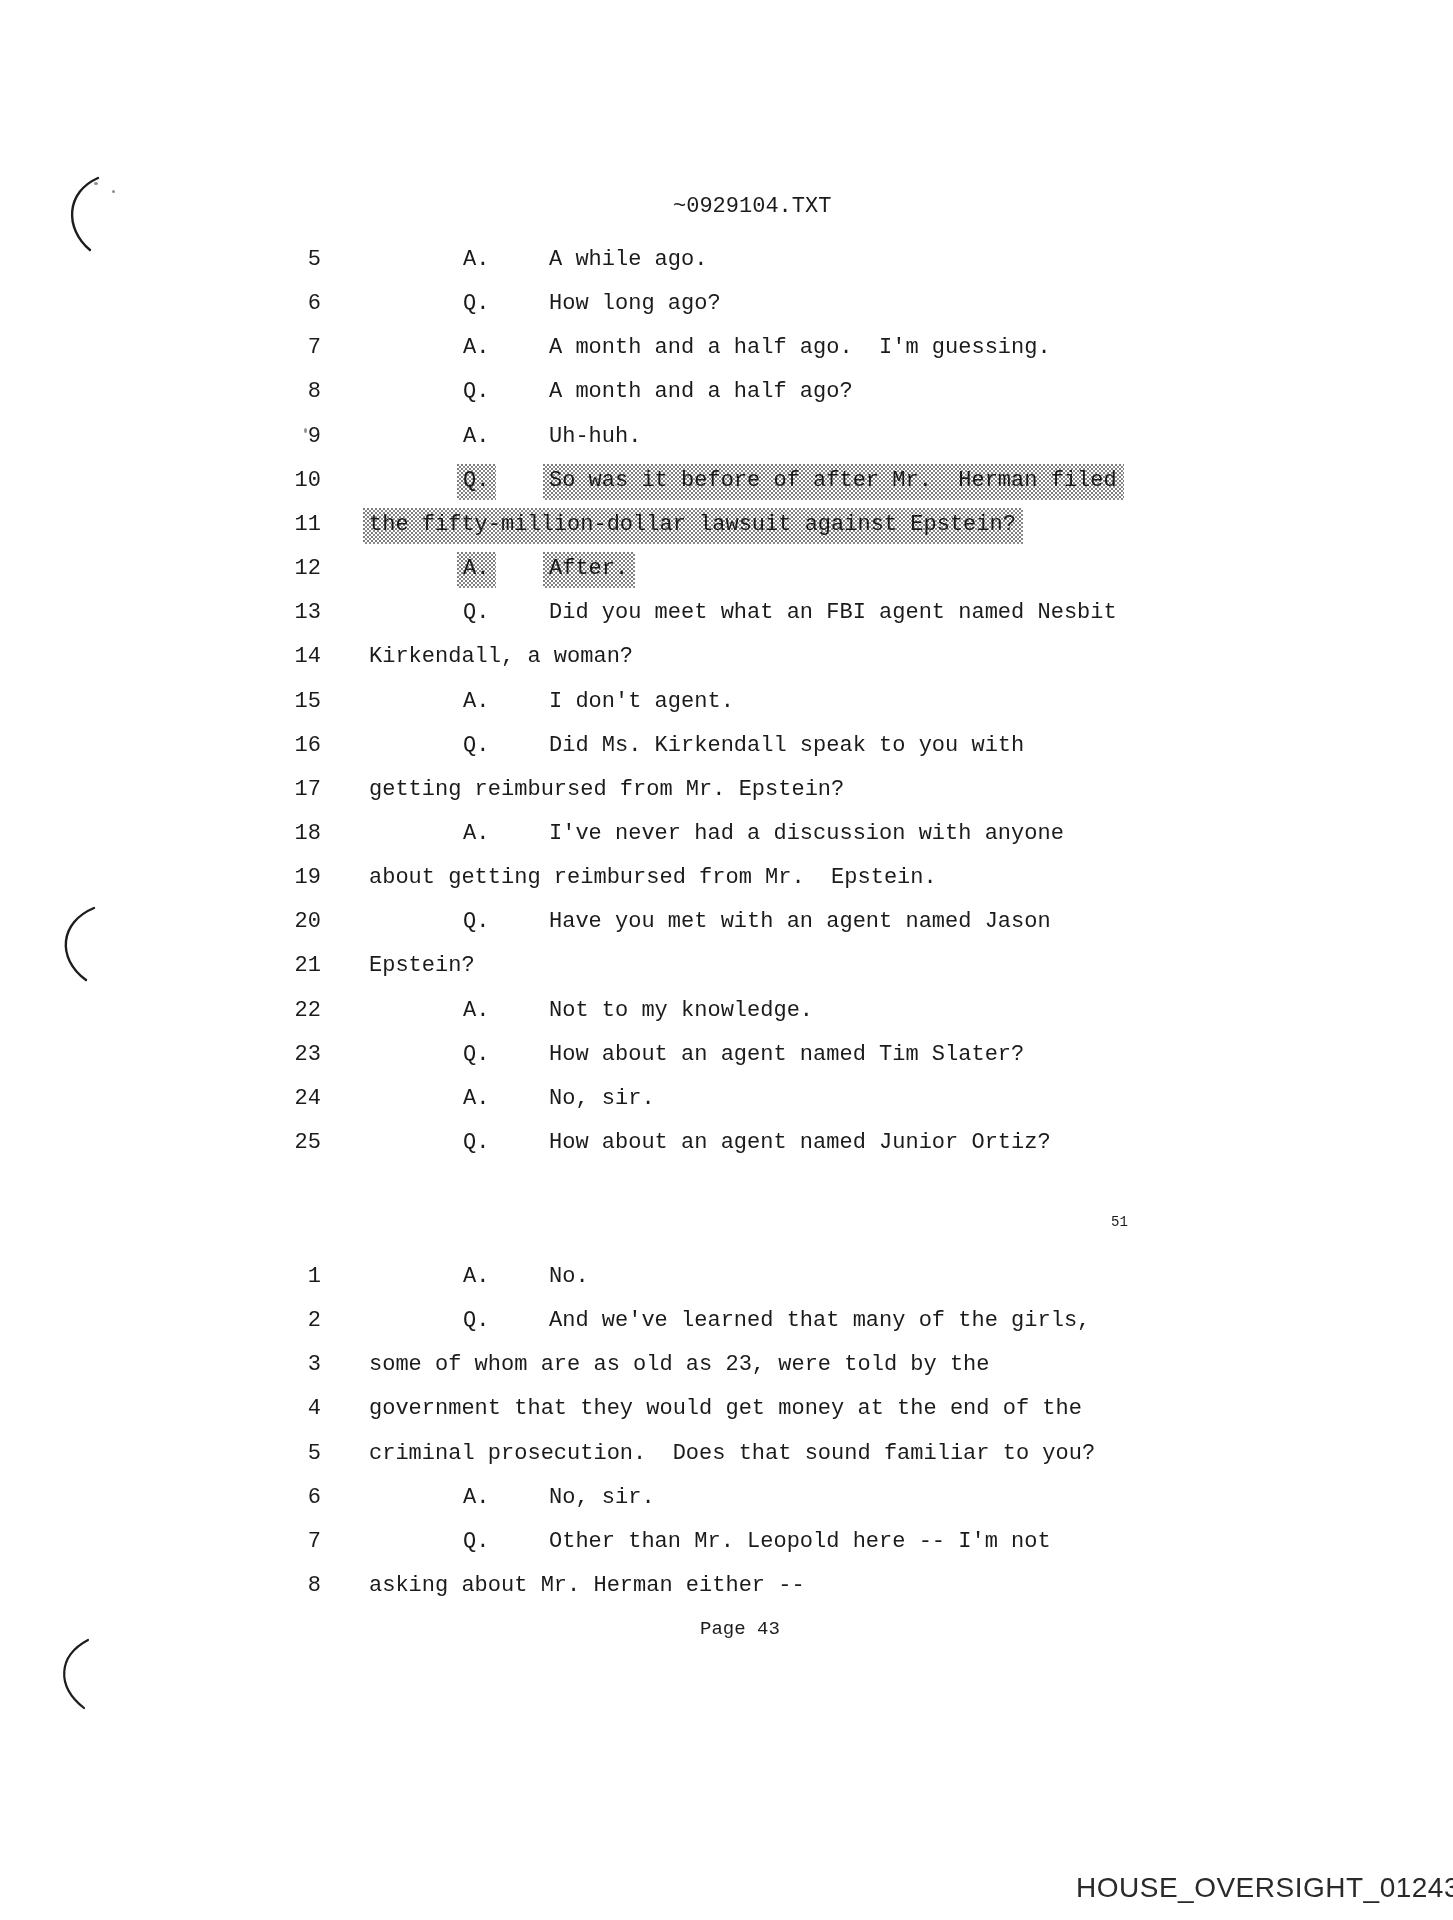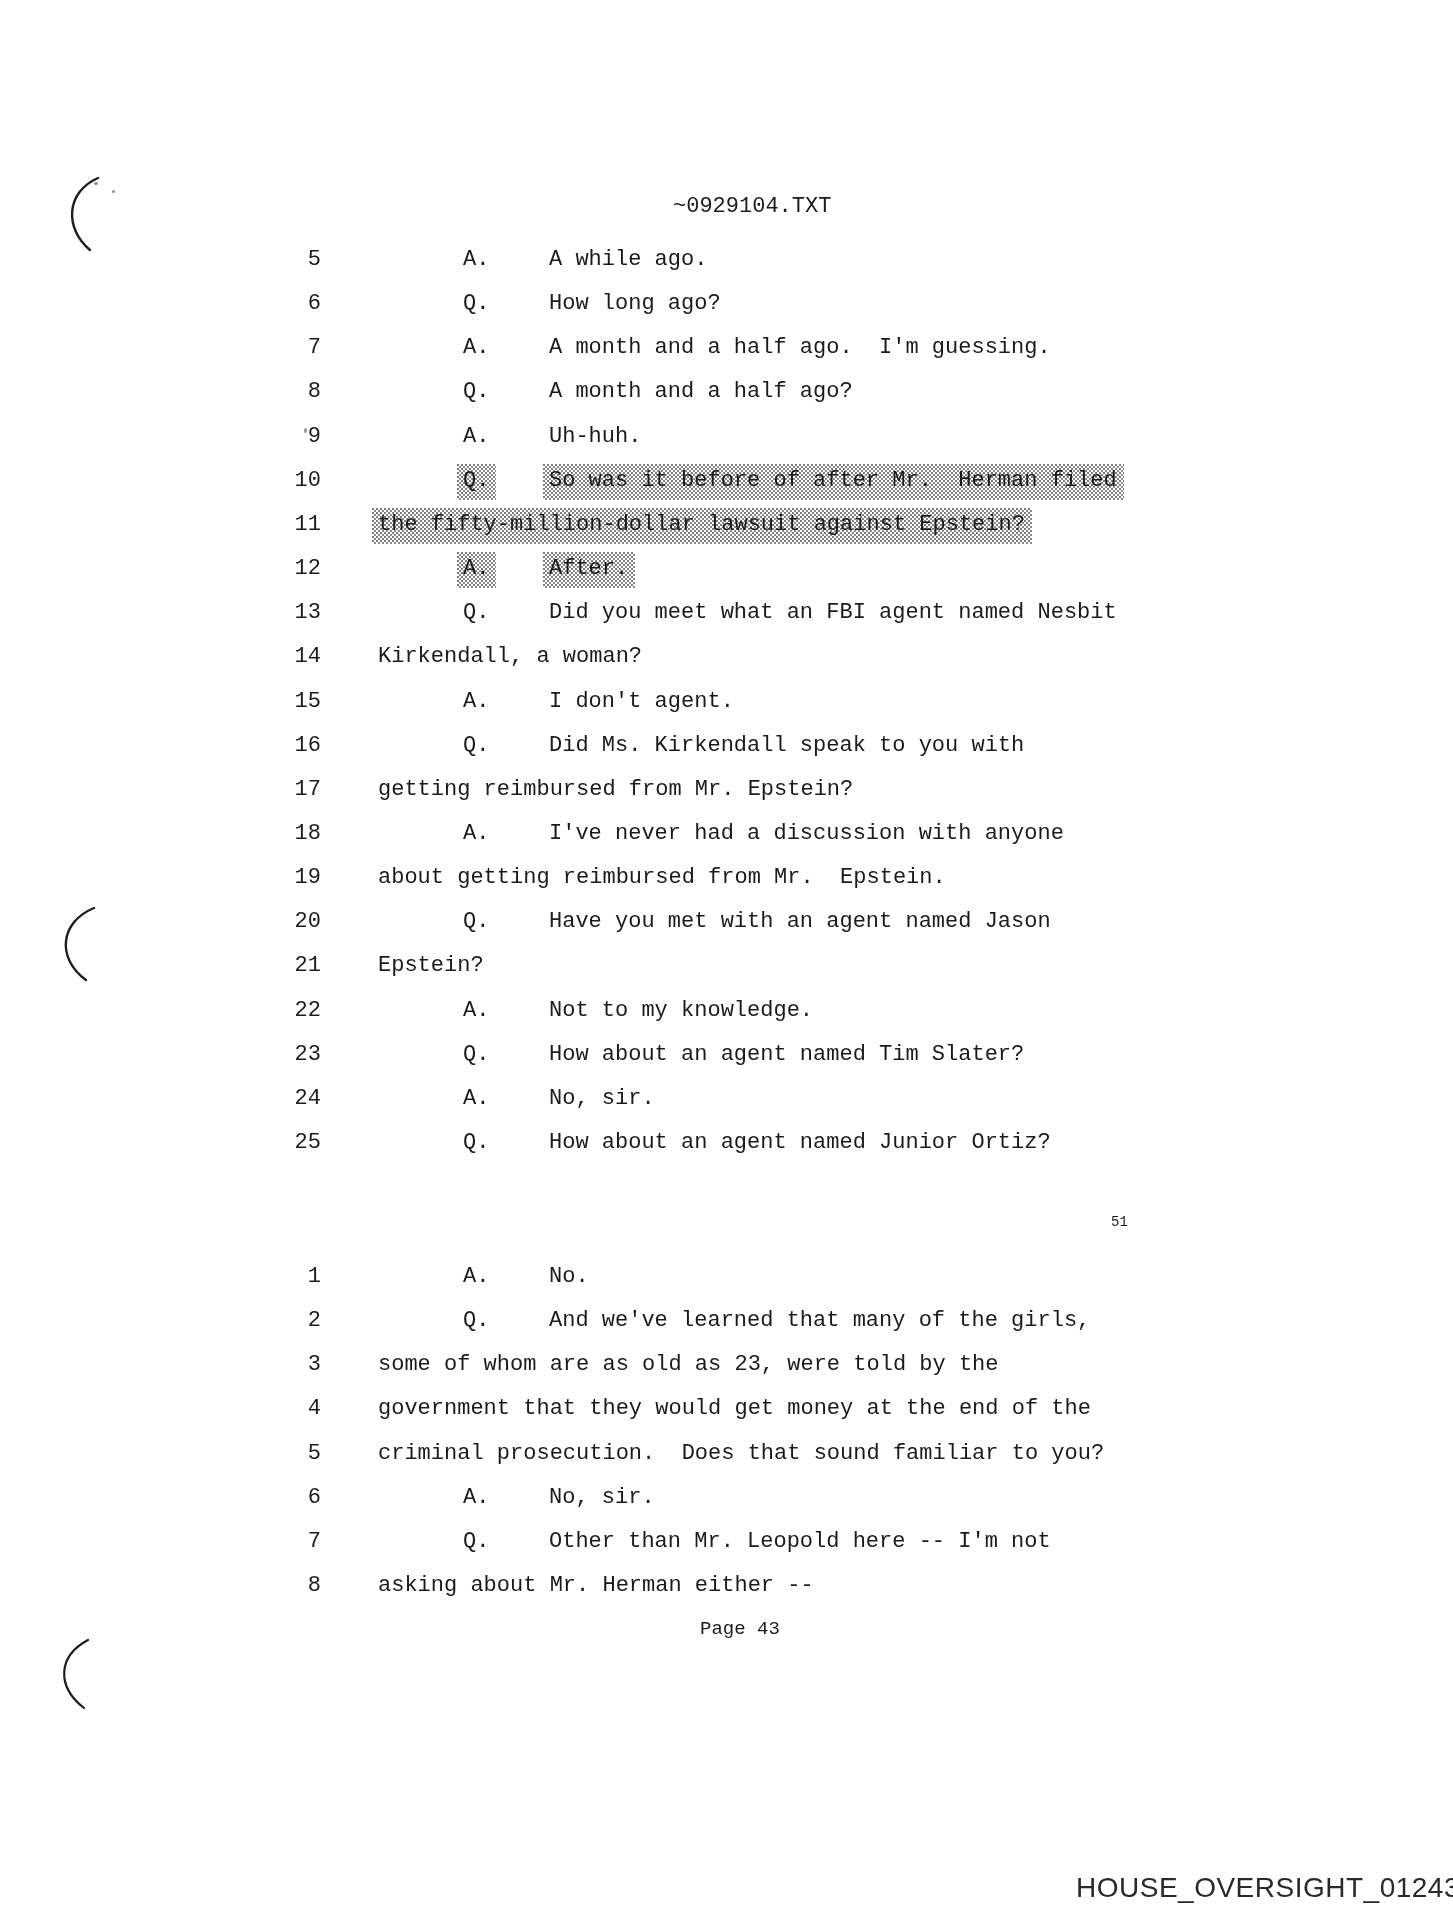--- a/index.html
+++ b/index.html
@@ -20,21 +20,21 @@
   .t-line {
     position: absolute; left: 0; width: 100%;
     font-size: 22px; line-height: 28px; white-space: pre;
   }
   .num {
     position: absolute; left: 243px; width: 50px;
     text-align: right; display: inline-block;
   }
   .label { position: absolute; left: 435px; }
   .text  { position: absolute; left: 521px; }
-  .text.cont { left: 350px; }
+  .text.cont { left: 341px; }
 
   .hl {
     background-image:
       radial-gradient(circle at 1px 1px, #7d7d7d 0.9px, rgba(0,0,0,0) 1.35px),
       radial-gradient(circle at 3px 3px, #8a8a8a 0.9px, rgba(0,0,0,0) 1.35px);
     background-size: 4px 4px;
     padding: 3px 7px 5px 6px;
     margin: -3px -7px -5px -6px;
   }
 

